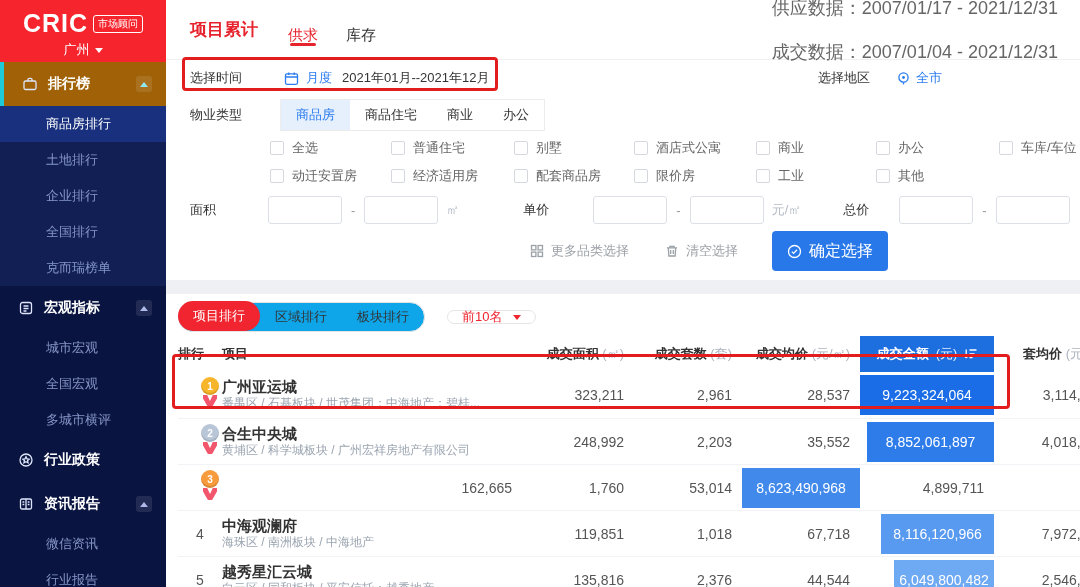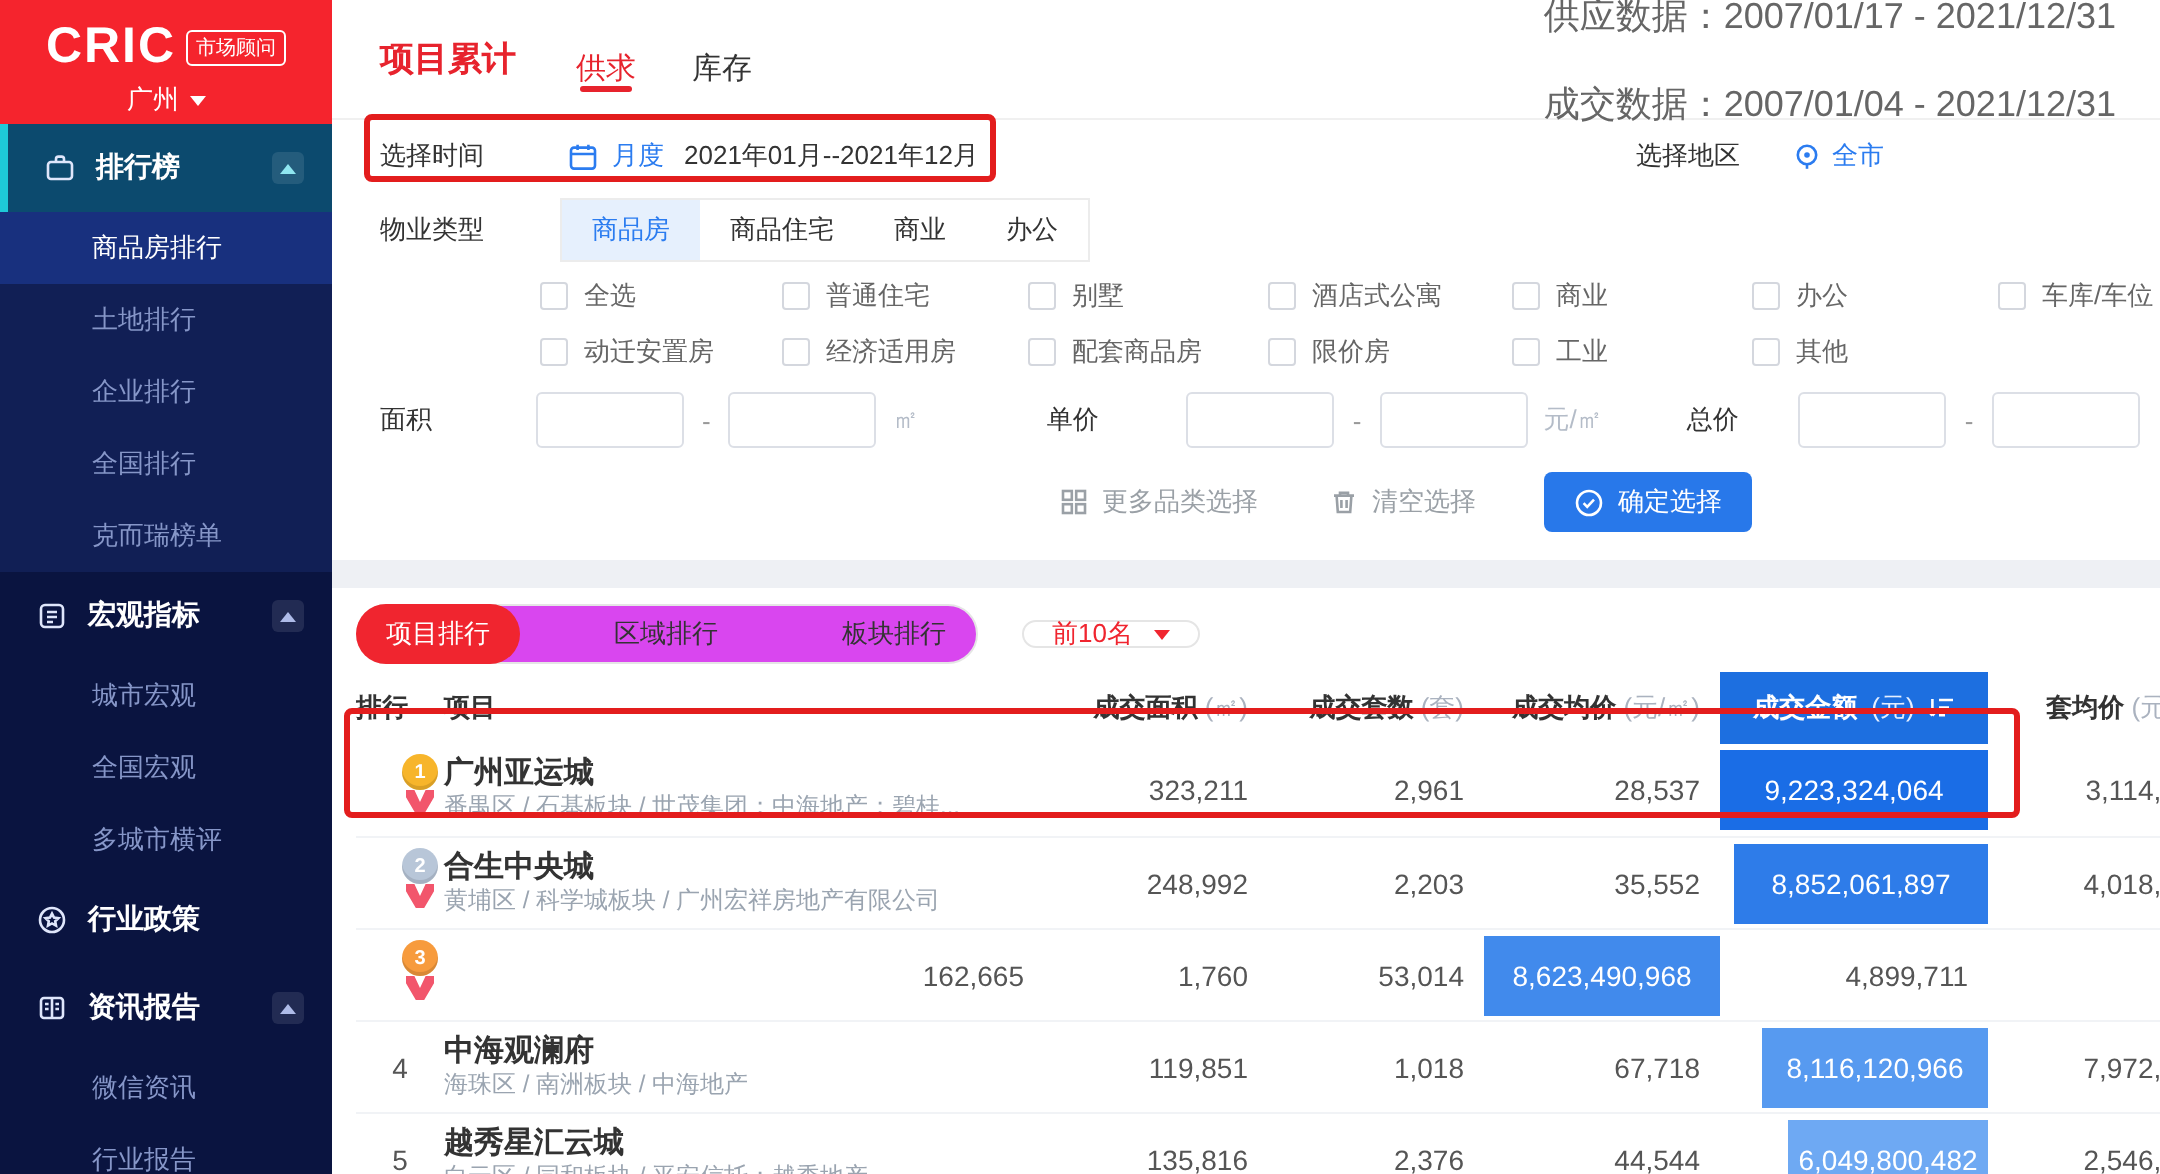--- a/index.html
+++ b/index.html
@@ -11,21 +11,21 @@
   .brand { height:62px; background:#f5242d; color:#fff; padding-top:9px; }
   .brand-top { display:flex; align-items:center; justify-content:center; }
   .brand-logo { font-size:25px; font-weight:bold; letter-spacing:1px; }
   .brand-badge { border:1px solid #fff; border-radius:3px; font-size:10px; padding:1px 4px; margin-left:5px; }
   .brand-city { text-align:center; font-size:13px; margin-top:3px; display:flex; align-items:center; justify-content:center; }
   .caret-down { width:0; height:0; border-left:4px solid transparent; border-right:4px solid transparent; border-top:5px solid #fff; display:inline-block; margin-left:5px; }
   .caret-up { width:0; height:0; border-left:4px solid transparent; border-right:4px solid transparent; border-bottom:5px solid #8fe6f0; display:inline-block; }
   .caret-up.lt { border-bottom-color:#aebbe8; }
   .nv-h { height:44px; display:flex; align-items:center; gap:10px; padding-left:18px; color:#fff; font-size:14px; font-weight:bold; cursor:pointer; }
   .nv-h .chev { margin-left:auto; margin-right:14px; width:16px; height:16px; display:flex; align-items:center; justify-content:center; background:rgba(255,255,255,.10); border-radius:3px; }
-  .nv-h.rank { background:#0c4a6e; border-left:4px solid #1ec9d8; }
+  .nv-h.rank { background:#a16207; border-left:4px solid #1ec9d8; }
   .nv-sub { background:#111f55; }
   .nv-sub2 { background:transparent; }
   .nv-i { height:36px; line-height:36px; padding-left:46px; color:#8696c8; font-size:13px; cursor:pointer; }
   .nv-i.active { background:#18307e; color:#fff; font-weight:normal; }
   .nv-icon { width:16px; height:16px; color:#dfe6fb; flex:0 0 16px; }
 
   
   .main { position:absolute; left:166px; top:0; width:914px; height:587px; background:#fff; overflow:hidden; }
 
   .topbar { height:60px; display:flex; align-items:center; padding:0 22px 0 24px; border-bottom:1px solid #f0f0f0; }
@@ -55,26 +55,26 @@
   .box { width:14px; height:14px; border:1px solid #d4d7de; border-radius:2px; background:#fff; flex:0 0 14px; }
 
   .f-inputs { display:flex; align-items:center; margin-top:10px; height:28px; width:980px; }
   .f-inputs > * { flex:0 0 auto; }
   .rng { width:74px; height:28px; border:1px solid #dcdfe6; border-radius:3px; outline:none; padding:0 6px; }
   .dash { margin:0 9px; color:#999; }
   .unit { margin-left:8px; color:#b4bcc8; }
 
   .f-btns { display:flex; align-items:center; margin-top:12px; height:30px; }
   .ghost-btn { display:flex; align-items:center; gap:7px; color:#9aa0a6; cursor:pointer; }
-  .confirm { display:flex; align-items:center; gap:7px; background:#2878ea; color:#fff; border:none; border-radius:4px; padding:0 15px; height:30px; font-size:13px; cursor:pointer; }
+  .confirm { display:flex; align-items:center; gap:7px; background:#2878ea; color:#fff; border:none; border-radius:4px; padding:0 15px; height:40px; font-size:16px; cursor:pointer; }
 
   .band { height:14px; background:#eef0f4; margin-top:14px; }
 
   .rk-tabs { display:flex; align-items:center; padding:8px 0 0 12px; height:38px; }
-  .pillgroup { display:flex; align-items:center; border:1px solid #e5e5e5; border-radius:16px; height:30px; background:#d946ef;gap:32px; }
+  .pillgroup { display:flex; align-items:flex-end; border:1px solid #e5e5e5; border-radius:16px; height:30px; background:#0ea5e9; }
   .pill { padding:0 15px; line-height:28px; color:#333; cursor:pointer; white-space:nowrap; }
   .pill.active { background:#f0252f; color:#fff; border-radius:16px; height:30px; line-height:30px; margin:-1px 0 0 -1px; }
   .topn { margin-left:22px; border:1px solid #e5e5e5; border-radius:16px; height:14px; line-height:28px; padding:0 14px; color:#f0252f; cursor:pointer; display:flex; align-items:center; gap:6px; }
   .caret-down.red { border-top-color:#f0252f; }
 
   .tbl { padding-left:12px; margin-top:4px; }
   .thead, .trow { display:grid; grid-template-columns:44px 300px 112px 108px 118px 134px 120px; width:936px; align-items:center; }
   .thead { height:36px; }
   .th { font-weight:bold; color:#333; font-size:13px; white-space:nowrap; }
   .th .u { font-weight:normal; color:#aab2bf; }

